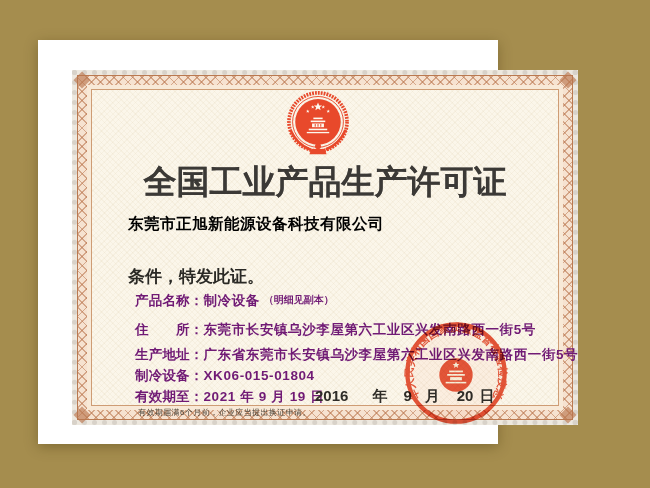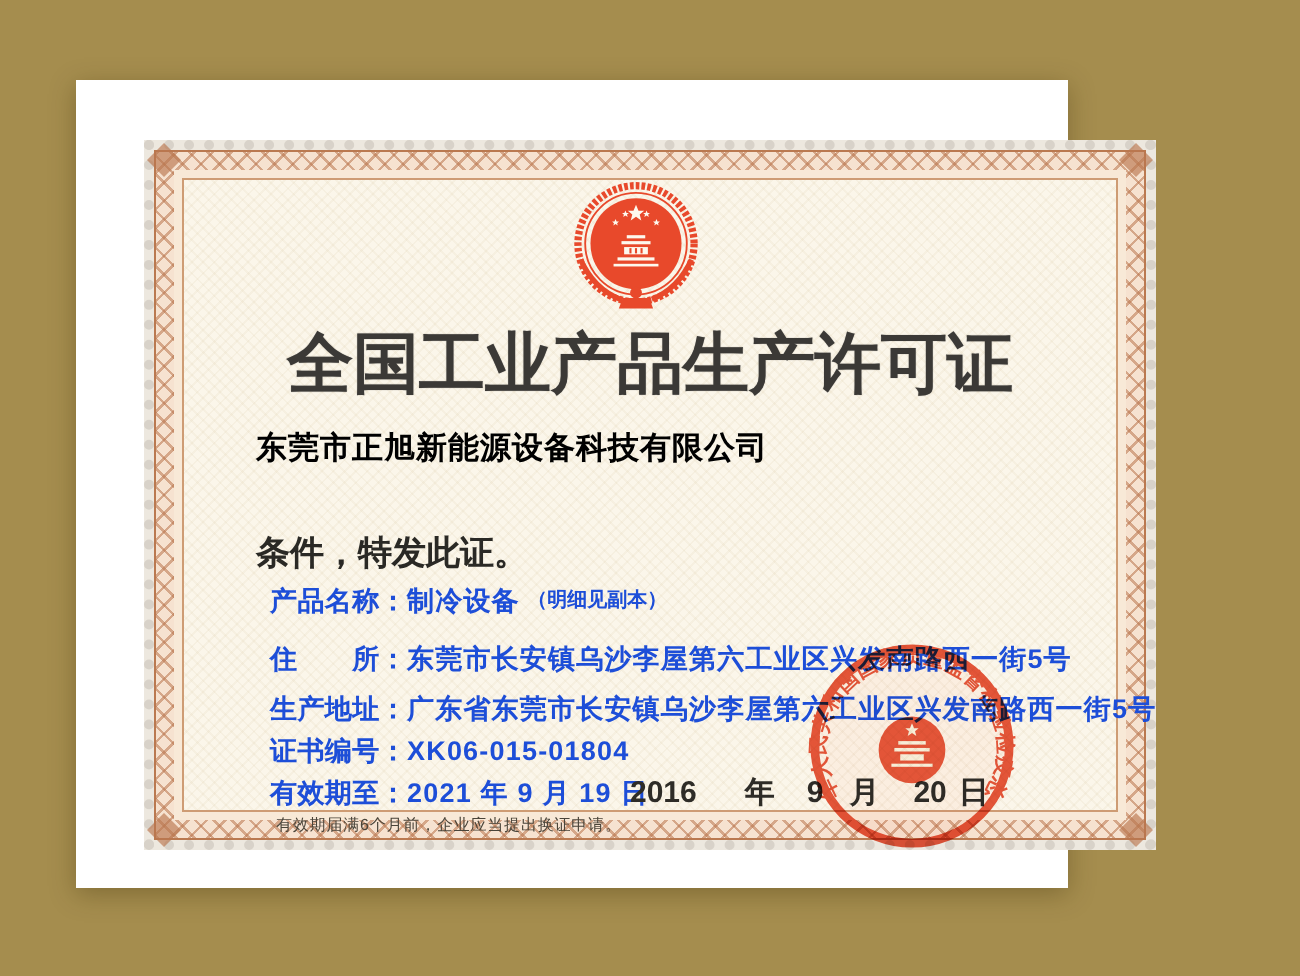--- a/index.html
+++ b/index.html
@@ -5,21 +5,20 @@
   html,body{margin:0;padding:0;}
   .stage{
     position:relative;width:650px;height:488px;overflow:hidden;
     background:#A58D4E;
     font-family:"Liberation Sans","DejaVu Sans",sans-serif;
   }
   .photo{
     position:absolute;left:38px;top:40px;width:460px;height:404px;
     background:#FFFFFF;
     box-shadow:0 3px 12px rgba(60,45,10,.35);
-    padding-left:36px;
   }
   .cert{
     position:absolute;left:34px;top:30px;width:506px;height:355px;
     box-sizing:border-box;
     border:5px dotted #D8D2C9;
     background:#EDE8DF;
   }
   .band{
     position:absolute;inset:0;box-sizing:border-box;
     border:1px solid #BA7950;
@@ -52,21 +51,21 @@
     text-shadow:0 0 .5px rgba(59,57,54,.6);
   }
   .company{
     position:absolute;left:51px;top:139px;
     font-size:15.5px;font-weight:600;color:#000000;letter-spacing:.5px;
   }
   .bodyline{position:absolute;font-size:17px;font-weight:700;color:#2A2925;letter-spacing:0;}
   .body1{left:78px;top:162px;}
   .body2{left:51px;top:190px;}
 
-  .row{position:absolute;left:58px;font-size:13.5px;font-weight:700;color:#1d4ed8;white-space:nowrap;}
+  .row{position:absolute;left:58px;font-size:13.5px;font-weight:700;color:#701a75;white-space:nowrap;}
   .row .label{display:inline-block;min-width:66px;letter-spacing:.2px;}
   .row .val{letter-spacing:.6px;}
   .row-product{top:217px;}
   .row-product .note{font-size:10px;font-weight:700;letter-spacing:0;position:relative;top:-2px;}
   .row-address{top:246px;}
   .row-prodaddr{top:271px;}
   .row-certno{top:292px;}
   .row-valid{top:313px;}
 
   .footnote{
@@ -142,21 +141,21 @@
 
         <div class="row row-address">
           <span class="label">住　　所：</span><span class="val">东莞市长安镇乌沙李屋第六工业区兴发南路西一街5号</span>
         </div>
 
         <div class="row row-prodaddr">
           <span class="label">生产地址：</span><span class="val">广东省东莞市长安镇乌沙李屋第六工业区兴发南路西一街5号</span>
         </div>
 
         <div class="row row-certno">
-          <span class="label">证书编号：</span><span class="val">XK06-015-01804</span>
+          <span class="label">制冷设备：</span><span class="val">XK06-015-01804</span>
         </div>
 
         <div class="row row-valid">
           <span class="label">有效期至：</span><span class="val">2021 年 9 月 19 日</span>
         </div>
 
         <div class="dateRow">
           <span class="y">2016</span><span class="yu">年</span><span class="m">9</span><span class="mu">月</span><span class="d">20</span><span class="du">日</span>
         </div>
 

